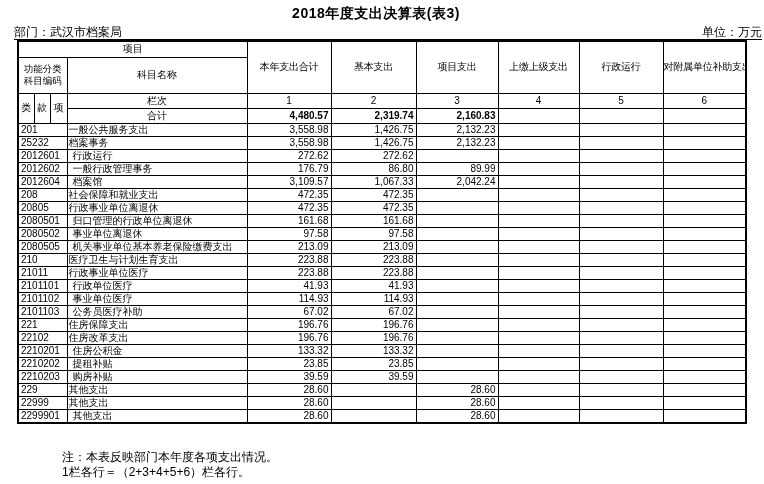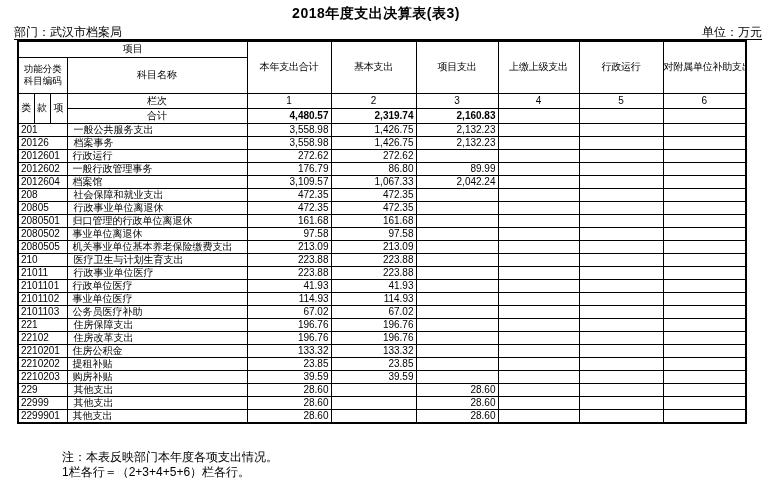--- a/index.html
+++ b/index.html
@@ -41,21 +41,21 @@
   tr.h1 > th { height: 16px; }
   tr.h2 > th { height: 36px; }
   tr.h3 > th, tr.h3 > td { height: 12px; text-align: center; }
   tr.h4 > td { height: 12px; }
   tbody td { height: 13px; line-height: 12px; }
 
   .amt-h { font-size: 9.5px; letter-spacing: -0.2px; }
   .func-h span { display: block; font-size: 9.5px; line-height: 12px; }
 
   td.code { text-align: left; padding-left: 2px; margin-left: 24px; }
-  td.name { text-align: left; padding-left: 6px; }
+  td.name { text-align: left; padding-left: 1px; }
   td.name.indent { padding-left: 5px; }
   td.num  { text-align: right; padding-right: 2px; }
   td.lanci-cell { text-align: center; margin-left: 48px; }
   tr.h4 td.label { text-align: center; margin-top: 27px; }
   tr.h4 td.num { font-weight: bold; }
 
   .notes {
     position: absolute; left: 62px; top: 450px;
     font-size: 12px; line-height: 15px;
   }
@@ -129,21 +129,21 @@
       <td class="code" colspan="3">201</td>
       <td class="name">一般公共服务支出</td>
       <td class="num">3,558.98</td>
       <td class="num">1,426.75</td>
       <td class="num">2,132.23</td>
       <td class="num"></td>
       <td class="num"></td>
       <td class="num"></td>
     </tr>
         <tr>
-      <td class="code" colspan="3">20126</td>
+      <td class="code" colspan="3">25232</td>
       <td class="name">档案事务</td>
       <td class="num">3,558.98</td>
       <td class="num">1,426.75</td>
       <td class="num">2,132.23</td>
       <td class="num"></td>
       <td class="num"></td>
       <td class="num"></td>
     </tr>
         <tr>
       <td class="code" colspan="3">2012601</td>

